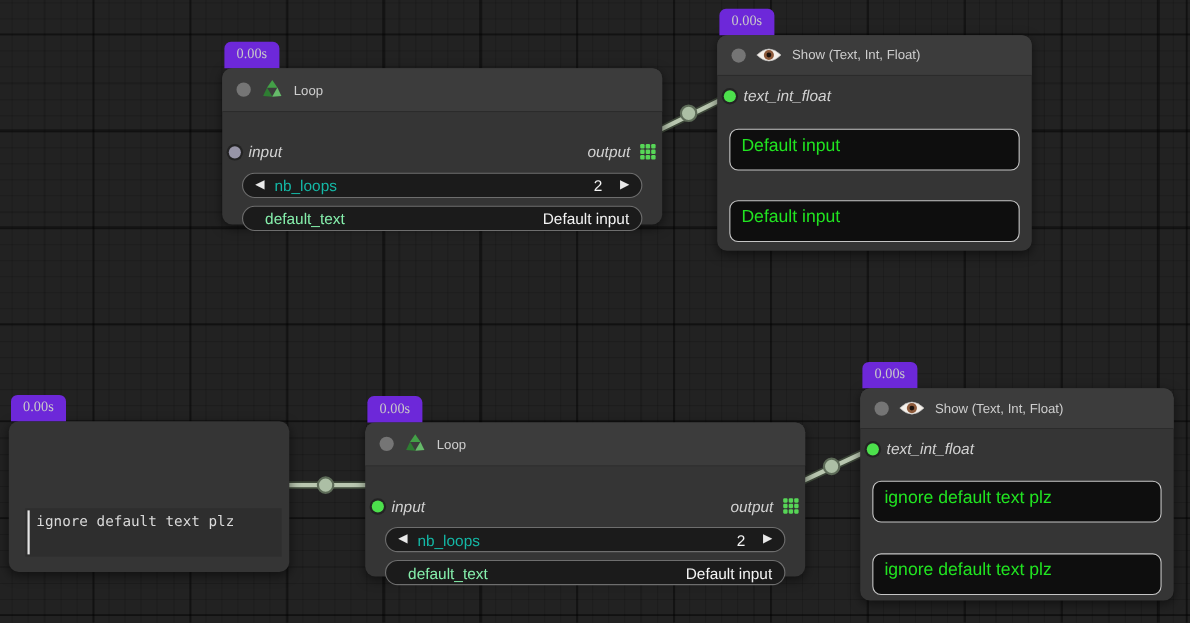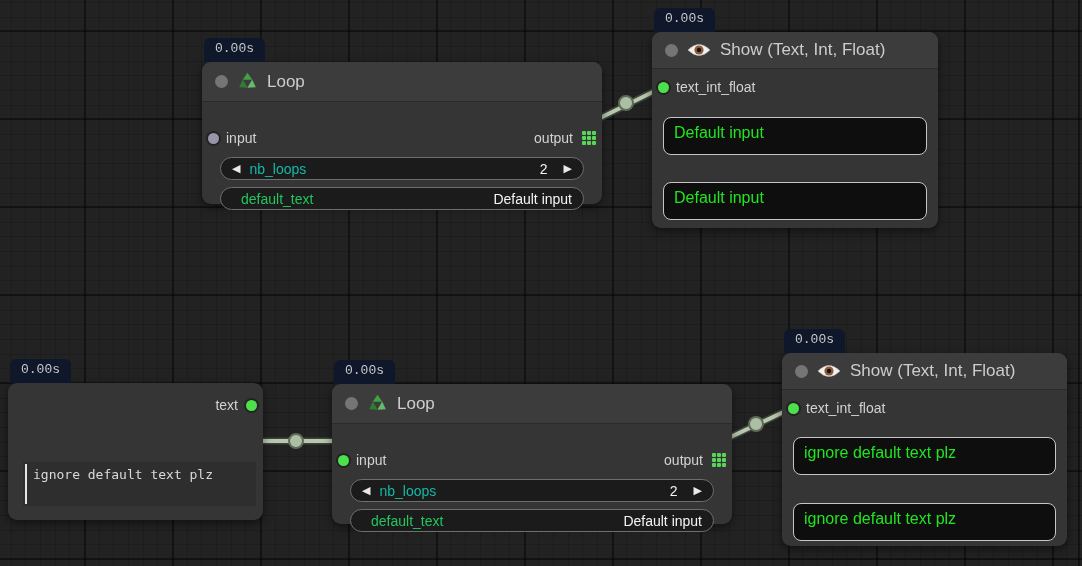--- a/index.html
+++ b/index.html
@@ -18,52 +18,52 @@
   .link-under{stroke:#3d4739;stroke-width:7;stroke-linecap:round;fill:none;}
   .link{stroke:#b9c7b0;stroke-width:4;stroke-linecap:round;fill:none;}
   .reroute{fill:#acbfa5;stroke:#5d6b58;stroke-width:2;}
 
   .node{
     position:absolute;z-index:2;background:#353535;border-radius:9px;
     box-shadow:0 3px 10px rgba(0,0,0,.5);color:#cdcdcd;
   }
   .badge{
     position:absolute;top:-24px;left:2px;height:24px;z-index:-1;
-    background:#0f172a;border-radius:6px 6px 0 0;
-    font-family:Liberation Mono, monospace;font-size:13px;color:#c9c9c9;
+    background:#6d28d9;border-radius:6px 6px 0 0;
+    font-family:Liberation Serif, serif;font-size:13px;color:#c9c9c9;
     padding:3px 11px 0 11px;box-sizing:border-box;text-align:right;
   }
   .header{
     height:40px;display:flex;align-items:center;gap:9px;padding:0 13px;
     background:#3c3c3c;border-bottom:1px solid #2b2b2b;border-radius:9px 9px 0 0;
     box-sizing:border-box;
   }
   .show .header,.write .header{height:37px;}
   .collapse-dot{width:13px;height:13px;border-radius:50%;background:#757575;flex:0 0 auto;}
-  .title{font-size:17px;color:#cdcdcd;white-space:nowrap;}
+  .title{font-size:12px;color:#cdcdcd;white-space:nowrap;}
   .icon-wrap{display:flex;align-items:center;flex:0 0 auto;}
 
   .slot-row{display:flex;align-items:center;justify-content:space-between;
     padding:0 6px 0 6px;height:24px;margin-top:24px;}
   .slot-left,.slot-right{display:flex;align-items:center;gap:7px;}
   .slot-dot{width:11px;height:11px;border-radius:50%;box-shadow:0 0 0 2px rgba(20,20,20,.55);}
   .slot-dot.green{background:#4ce04c;}
   .slot-dot.gray{background:#9795a7;}
-  .slot-label{font-size:14px;color:#d2d2d2;}
+  .slot-label{font-size:14px;color:#d2d2d2;font-style:italic;}
   .grid-icon{display:grid;grid-template-columns:repeat(3,4px);grid-template-rows:repeat(3,4px);
     gap:1px;margin-left:2px;}
   .grid-icon span{background:#57d657;border-radius:1px;display:block;}
 
   .pill{
     display:flex;align-items:center;height:23px;box-sizing:border-box;
     background:#1b1b1b;border:1px solid #6e6e6e;border-radius:12px;
     margin:7px 18px 0 18px;padding:0 11px;font-size:14px;
   }
   .pill .w-label{color:#14b8a6;margin-left:9px;}
-  .pill.plain .w-label{margin-left:9px;color:#22c55e;}
+  .pill.plain .w-label{margin-left:9px;color:#86efac;}
   .pill .spacer{flex:1;}
   .pill .w-value{color:#f4f4f4;}
   .pill .arrow{color:#e9e9e9;font-size:11px;line-height:1;}
   .pill .arrow.right{margin-left:16px;}
 
   .text-display{
     position:absolute;background:#0e0e0e;border:1px solid #c6c6c6;border-radius:8px;
     box-sizing:border-box;padding:6px 10px;font-size:16px;color:#21e421;
     overflow:hidden;white-space:nowrap;
   }
@@ -166,24 +166,20 @@
       <span class="slot-dot green"></span>
       <span class="slot-label">text_int_float</span>
     </div>
   </div>
   <div class="text-display" style="left:11px;top:85px;width:264px;height:38px">Default input</div>
   <div class="text-display" style="left:11px;top:150px;width:264px;height:38px">Default input</div>
 </div>
 
 <div class="node write" style="left:8px;top:383px;width:255px;height:137px">
   <div class="badge">0.00s</div>
-  <div class="write-out-row">
-    <span class="slot-label">text</span>
-    <span class="slot-dot green"></span>
-  </div>
   <div class="textarea">
     <span class="caret"></span>
     <span>ignore default text plz</span>
   </div>
 </div>
 
 <div class="node loop" style="left:332px;top:384px;width:400px;height:140px">
   <div class="badge">0.00s</div>
   <div class="header">
     <span class="collapse-dot"></span>

